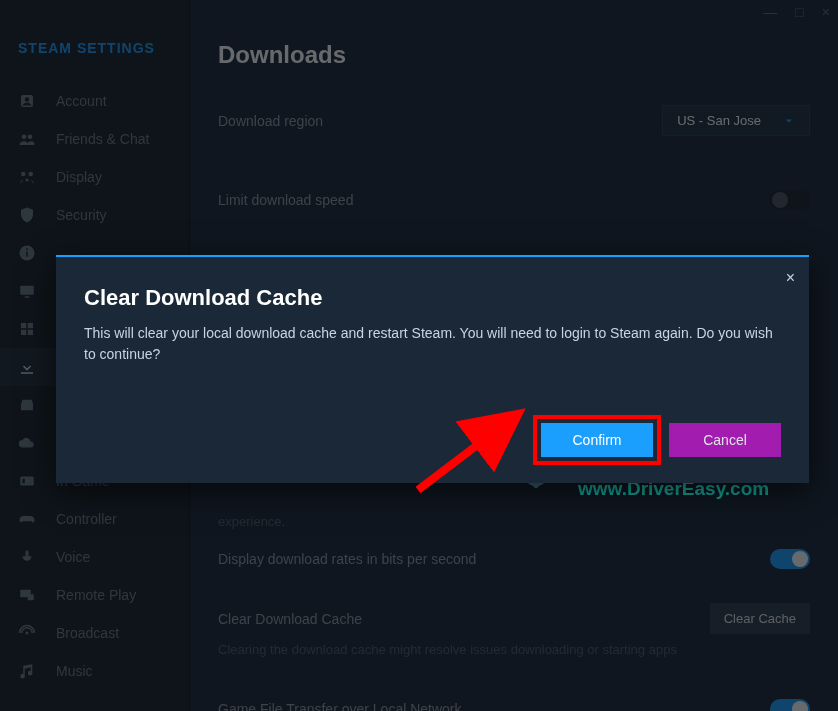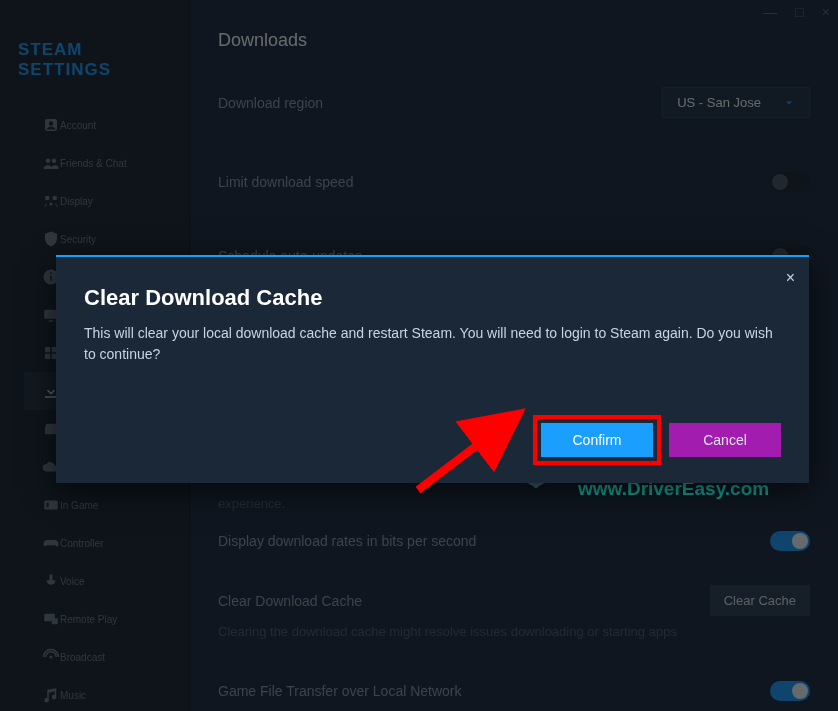--- a/index.html
+++ b/index.html
@@ -4,30 +4,30 @@
 <style>
 * { margin: 0; padding: 0; box-sizing: border-box; font-family: Arial, Helvetica, sans-serif; }
 body { background: #1a2332; width: 838px; height: 711px; overflow: hidden; position: relative; color: #c7d5e0; }
 
 
 .winctrl { position: absolute; top: 4px; right: 8px; display: flex; gap: 18px; z-index: 5; }
 .winctrl span { color: #5a6876; font-size: 14px; cursor: default; }
 
 
 .rail { position: absolute; left: 0; top: 0; width: 190px; height: 100%; background: #171d25; border-right: 1px solid #0d1117; }
-.rail-title { color: #1a9fff; font-size: 17px; font-weight: 700; letter-spacing: 1px; padding: 40px 18px 26px; }
+.rail-title { color: #1a9fff; font-size: 14px; font-weight: 700; letter-spacing: 1px; padding: 40px 18px 26px; }
 .rail-items { display: flex; flex-direction: column; }
-.rail-item { display: flex; align-items: center; gap: 0; padding: 10px 18px; color: #6b7885; font-size: 10px; cursor: pointer; margin-left: 24px; }
+.rail-item { display: flex; align-items: center; gap: 20px; padding: 10px 18px; color: #6b7885; font-size: 14px; cursor: pointer; }
 .rail-item.active { background: #202833; color: #c7d5e0; }
 .rail-item svg { width: 18px; height: 18px; fill: #6b7885; flex-shrink: 0; }
 .rail-item.active svg { fill: #c7d5e0; }
 
 
 .main { position: absolute; left: 190px; top: 0; right: 0; bottom: 0; padding: 30px 28px 0; overflow: hidden; }
-.page-title { color: #fff; font-size: 18px; font-weight: 400; margin-bottom: 36px; }
+.page-title { color: #fff; font-size: 24px; font-weight: 700; margin-bottom: 36px; margin-top: 11px; }
 .setting-row { display: flex; justify-content: space-between; align-items: center; margin-bottom: 54px; }
 .setting-row.tight { margin-bottom: 34px; }
 .setting-label { color: #8f98a0; font-size: 14px; }
 .setting-sub { color: #4d5864; font-size: 13px; margin-top: 6px; }
 .select { background: #1e2b3b; border: 1px solid #2a3848; padding: 7px 14px; font-size: 13px; color: #fff; display: flex; align-items: center; gap: 22px; cursor: pointer; }
 .select svg { width: 12px; height: 12px; fill: #1a9fff; }
 
 
 .toggle { width: 40px; height: 20px; border-radius: 10px; background: #1a1e25; position: relative; cursor: pointer; }
 .toggle::after { content: ""; position: absolute; width: 16px; height: 16px; border-radius: 50%; background: #44505e; top: 2px; left: 2px; }

